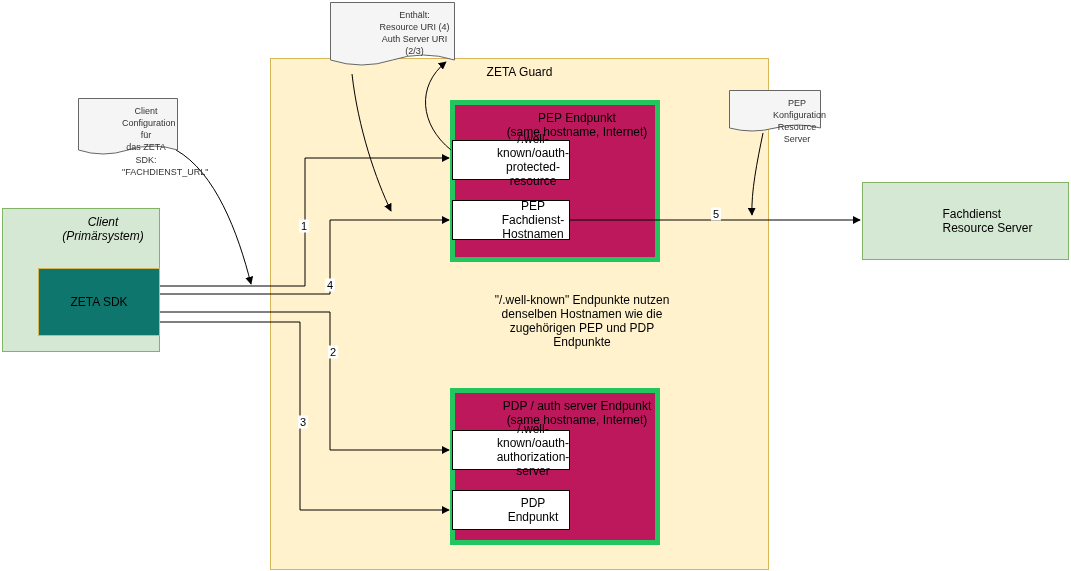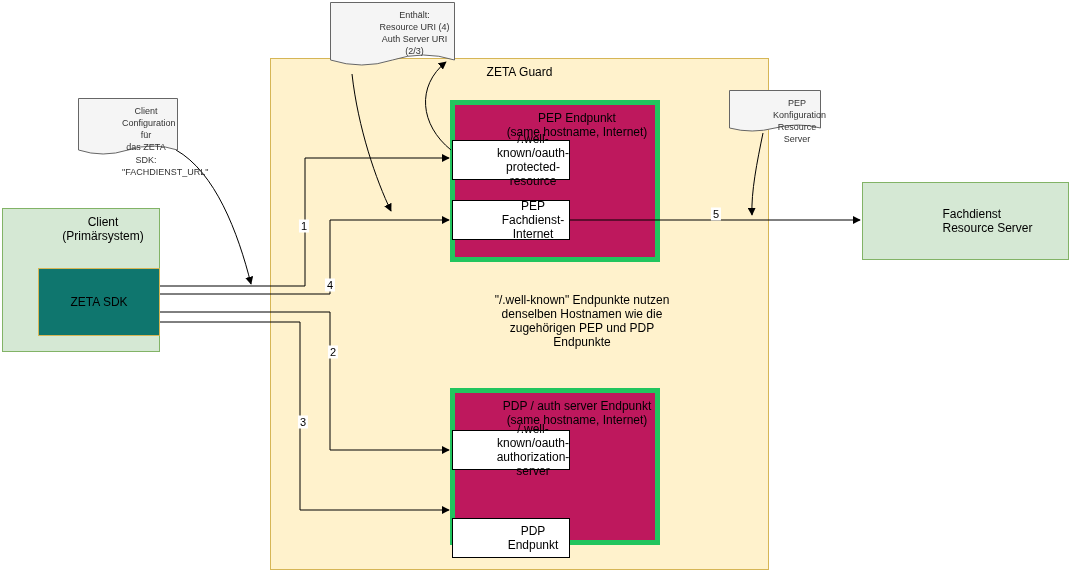--- a/index.html
+++ b/index.html
@@ -8,33 +8,33 @@
   .abs { position: absolute; }
   .pre { white-space: pre-line; padding-left: 44px; }
 
   
   .container { position: absolute; border: 1px solid; }
   .zeta-guard { left: 270px; top: 58px; width: 499px; height: 512px; background: #fff2cc; border-color: #d6b656; z-index: 0; }
   .group { position: absolute; border: 5px solid #22c55e; background: #be185d; z-index: 1; }
   .pep-group { left: 450px; top: 100px; width: 210px; height: 162px; }
   .pdp-group { left: 450px; top: 388px; width: 210px; height: 157px; }
   .green-box { position: absolute; border: 1px solid #82b366; background: #d5e8d4; }
-  .client-box { left: 2px; top: 208px; width: 158px; height: 144px; z-index: 1; }
+  .client-box { left: 2px; top: 208px; width: 158px; height: 144px; z-index: 1; font-style: italic; }
   .fachdienst-box { left: 862px; top: 182px; width: 207px; height: 78px; z-index: 3;
                     display: flex; align-items: center; justify-content: center; text-align: left; font-size: 12px; }
   .box-title { text-align: center; padding-top: 6px; font-size: 12px; }
 
   
   .node { position: absolute; background: #ffffff; border: 1px solid #000;
           display: flex; align-items: center; justify-content: center;
           text-align: center; font-size: 12px; z-index: 3; }
   .n-oauth-protected { left: 452px; top: 140px; width: 118px; height: 40px; }
   .n-pep-fachdienst  { left: 452px; top: 200px; width: 118px; height: 40px; }
   .n-oauth-auth      { left: 452px; top: 430px; width: 118px; height: 40px; }
-  .n-pdp             { left: 452px; top: 490px; width: 118px; height: 40px; margin-top: 28px; }
+  .n-pdp             { left: 452px; top: 490px; width: 118px; height: 40px; }
   .zeta-sdk          { left: 38px;  top: 268px; width: 122px; height: 68px;
                        background: #0f766e; border-color: #d6b656; }
 
   .hostname-note { left: 450px; top: 293px; width: 220px; text-align: center; font-size: 12px; z-index: 3; }
 
   
   .note { position: absolute; z-index: 4; }
   .note svg { position: absolute; left: 0; top: 0; }
   .note-text { position: absolute; left: 0; right: 0; top: 0; text-align: center;
                font-size: 9px; line-height: 1.35; padding-top: 7px; color: #333; }
@@ -86,21 +86,21 @@
       <path d="M176,150 C215,172 238,232 251,284" marker-end="url(#arrow)"></path>
       <path d="M352,74 C358,128 376,180 391,211" marker-end="url(#arrow)"></path>
       <path d="M451,150 C420,125 416,86 446,62" marker-end="url(#arrow)"></path>
       <path d="M763,133 C757,162 751,192 752,215" marker-end="url(#arrow)"></path>
     </g>
   </svg>
 
   <div class="node n-oauth-protected pre">/.well-known/oauth-
 protected-resource</div>
   <div class="node n-pep-fachdienst pre">PEP Fachdienst-
-Internet</div>
+Hostnamen</div>
   <div class="node n-oauth-auth pre">/.well-known/oauth-
 authorization-server</div>
   <div class="node n-pdp pre">PDP Endpunkt</div>
   <div class="node zeta-sdk">ZETA SDK</div>
 
   <div class="abs hostname-note pre">"/.well-known" Endpunkte nutzen
 denselben Hostnamen wie die
 zugehörigen PEP und PDP
 Endpunkte</div>
 

